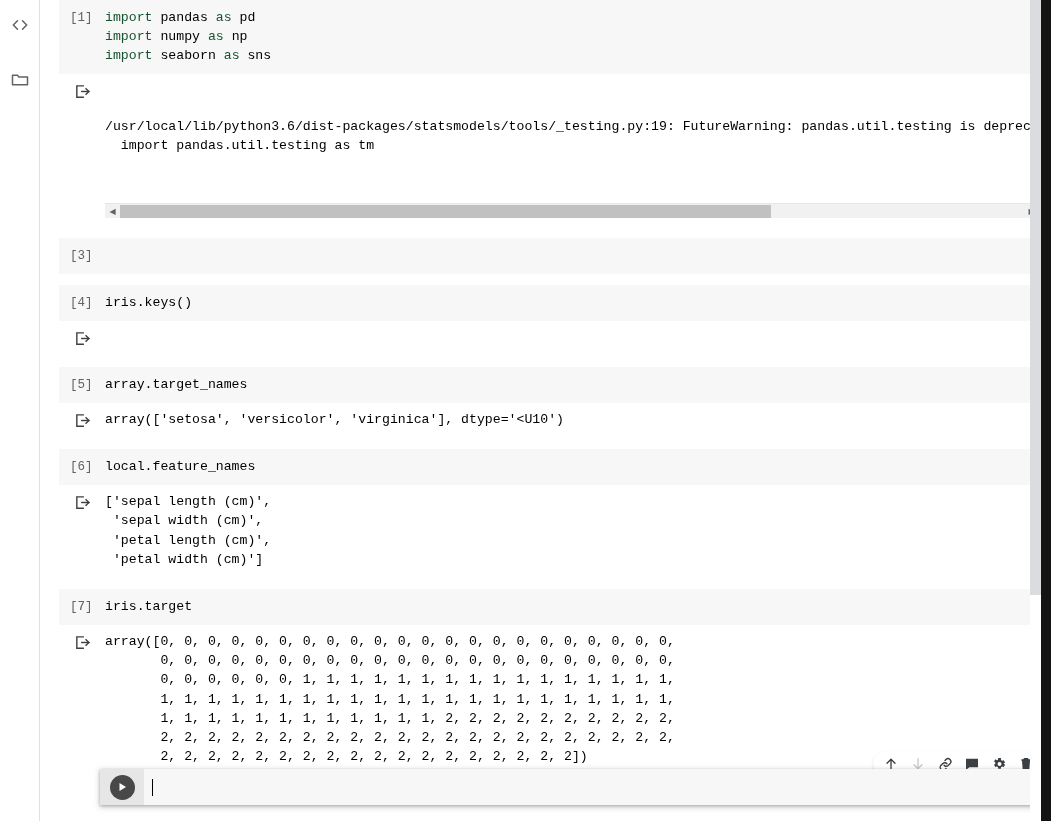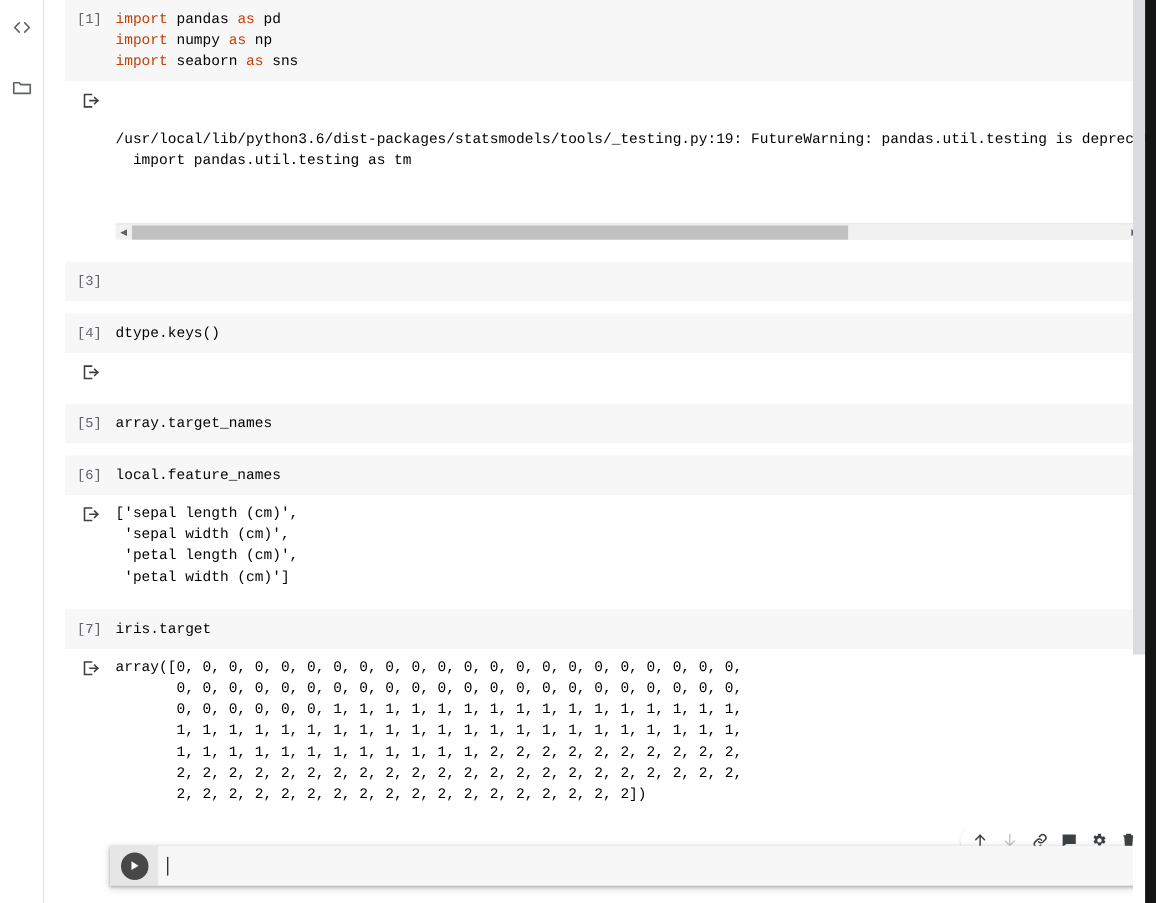--- a/index.html
+++ b/index.html
@@ -103,21 +103,21 @@
     margin: 0;
     font-family: "Liberation Mono", monospace;
     font-size: 13.2px;
     line-height: 19.2px;
     white-space: pre;
     color: #000000;
     letter-spacing: 0px;
   }
   pre.out { color: #000000; }
 
-  .kw { color: #c2410c; }
+  .kw { color: #14532d; }
 
   
   .out-scroll-wrap {
     flex: 1;
     min-width: 0;
     overflow: hidden;
   }
   .out-clip {
     overflow: hidden;
     white-space: pre;
@@ -303,73 +303,83 @@
 
       <div class="cell">
         <div class="code-row">
           <div class="gutter">[3]</div>
         </div>
       </div>
 
       <div class="cell">
         <div class="code-row">
           <div class="gutter">[4]</div>
-          <pre class="src">dtype.keys()</pre>
+          <pre class="src">iris.keys()</pre>
         </div>
         <div class="out-row">
           <div class="gutter-icon">
             <svg width="17" height="17" viewBox="0 0 24 24" fill="none" stroke="currentColor" stroke-width="2" stroke-linecap="square">
               <polyline points="13,4 4,4 4,20 13,20"></polyline>
               <line x1="11" y1="12" x2="21" y2="12"></line>
               <polyline points="17,8 21,12 17,16"></polyline>
             </svg>
           </div>
         </div>
       </div>
 
       <div class="cell">
         <div class="code-row">
           <div class="gutter">[5]</div>
           <pre class="src">array.target_names</pre>
         </div>
-      </div>
-
-      <div class="cell">
-        <div class="code-row">
-          <div class="gutter">[6]</div>
-          <pre class="src">local.feature_names</pre>
-        </div>
         <div class="out-row">
           <div class="gutter-icon">
             <svg width="17" height="17" viewBox="0 0 24 24" fill="none" stroke="currentColor" stroke-width="2" stroke-linecap="square">
               <polyline points="13,4 4,4 4,20 13,20"></polyline>
               <line x1="11" y1="12" x2="21" y2="12"></line>
               <polyline points="17,8 21,12 17,16"></polyline>
             </svg>
           </div>
-          <pre class="out">['sepal length (cm)',
- 'sepal width (cm)',
- 'petal length (cm)',
- 'petal width (cm)']</pre>
-        </div>
-      </div>
-
-      <div class="cell">
-        <div class="code-row">
-          <div class="gutter">[7]</div>
-          <pre class="src">iris.target</pre>
+          <pre class="out">array(['setosa', 'versicolor', 'virginica'], dtype='&lt;U10')</pre>
+        </div>
+      </div>
+
+      <div class="cell">
+        <div class="code-row">
+          <div class="gutter">[6]</div>
+          <pre class="src">local.feature_names</pre>
         </div>
         <div class="out-row">
           <div class="gutter-icon">
             <svg width="17" height="17" viewBox="0 0 24 24" fill="none" stroke="currentColor" stroke-width="2" stroke-linecap="square">
               <polyline points="13,4 4,4 4,20 13,20"></polyline>
               <line x1="11" y1="12" x2="21" y2="12"></line>
               <polyline points="17,8 21,12 17,16"></polyline>
             </svg>
           </div>
+          <pre class="out">['sepal length (cm)',
+ 'sepal width (cm)',
+ 'petal length (cm)',
+ 'petal width (cm)']</pre>
+        </div>
+      </div>
+
+      <div class="cell">
+        <div class="code-row">
+          <div class="gutter">[7]</div>
+          <pre class="src">iris.target</pre>
+        </div>
+        <div class="out-row">
+          <div class="gutter-icon">
+            <svg width="17" height="17" viewBox="0 0 24 24" fill="none" stroke="currentColor" stroke-width="2" stroke-linecap="square">
+              <polyline points="13,4 4,4 4,20 13,20"></polyline>
+              <line x1="11" y1="12" x2="21" y2="12"></line>
+              <polyline points="17,8 21,12 17,16"></polyline>
+            </svg>
+          </div>
           <pre class="out">array([0, 0, 0, 0, 0, 0, 0, 0, 0, 0, 0, 0, 0, 0, 0, 0, 0, 0, 0, 0, 0, 0,
        0, 0, 0, 0, 0, 0, 0, 0, 0, 0, 0, 0, 0, 0, 0, 0, 0, 0, 0, 0, 0, 0,
        0, 0, 0, 0, 0, 0, 1, 1, 1, 1, 1, 1, 1, 1, 1, 1, 1, 1, 1, 1, 1, 1,
        1, 1, 1, 1, 1, 1, 1, 1, 1, 1, 1, 1, 1, 1, 1, 1, 1, 1, 1, 1, 1, 1,
        1, 1, 1, 1, 1, 1, 1, 1, 1, 1, 1, 1, 2, 2, 2, 2, 2, 2, 2, 2, 2, 2,
        2, 2, 2, 2, 2, 2, 2, 2, 2, 2, 2, 2, 2, 2, 2, 2, 2, 2, 2, 2, 2, 2,
        2, 2, 2, 2, 2, 2, 2, 2, 2, 2, 2, 2, 2, 2, 2, 2, 2, 2])</pre>
         </div>
       </div>
 

